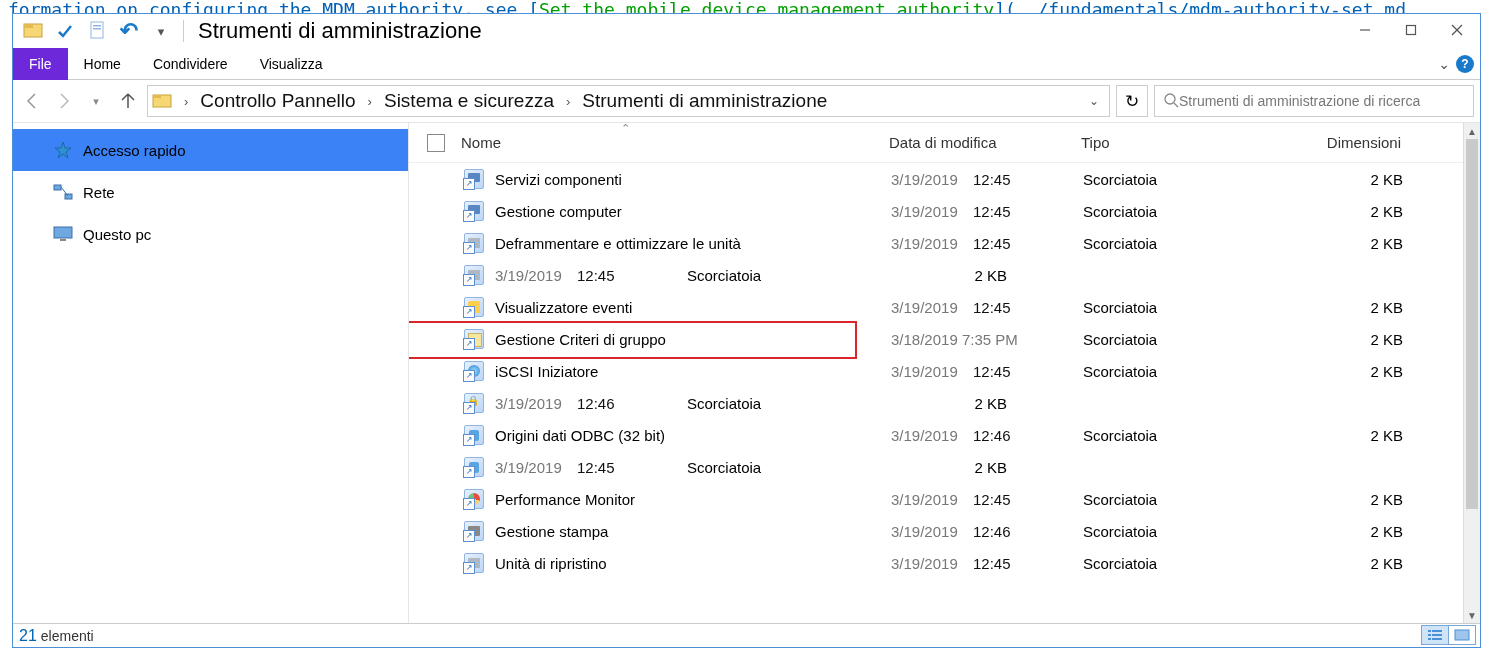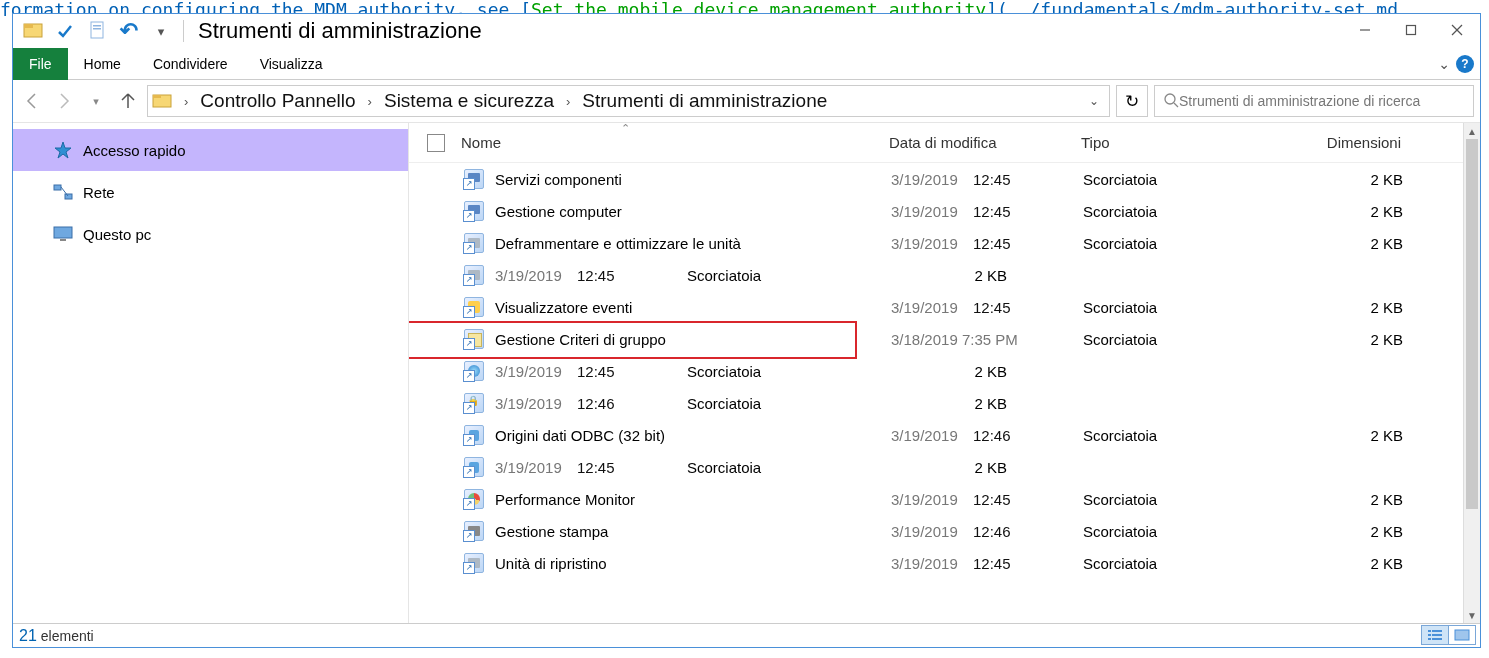--- a/index.html
+++ b/index.html
@@ -18,21 +18,21 @@
     left: 12px;
     top: 13px;
     width: 1469px;
     height: 635px;
     border: 1px solid #4a90d9;
     background: #fff;
   }
   
   .bg-code {
     position: absolute;
-    top: 0; left: 0;
+    top: 0; left: 8px;
     font-family: monospace;
     font-size: 18px;
     color: #666;
     white-space: pre;
     padding-left: 0;
     line-height: 20px;
   }
   .bg-code .kw { color: #00a000; }
   .bg-code .ln { color: #0060b5; }
 
@@ -76,21 +76,21 @@
     position: relative;
   }
   .ribbon .tab {
     height: 32px;
     padding: 0 16px;
     display: flex; align-items: center;
     font-size: 14px;
     color: #000;
   }
   .ribbon .tab.file {
-    background: #15803d;
+    background: #6d28d9;
     color: #fff;
   }
   .ribbon .right-controls {
     position: absolute;
     right: 6px;
     top: 0;
     height: 32px;
     display: flex;
     align-items: center;
     gap: 6px;
@@ -168,21 +168,21 @@
     padding-top: 6px;
   }
   .sidebar .item {
     height: 42px;
     display: flex; align-items: center;
     padding-left: 40px;
     gap: 10px;
     font-size: 15px;
   }
   .sidebar .item.selected {
-    background: #c4b5fd;
+    background: #3b82f6;
   }
   .sidebar .sicon {
     width: 20px; height: 20px;
     display: inline-flex; align-items:center; justify-content:center;
   }
 
   .list {
     flex: 1;
     display: flex;
     flex-direction: column;
@@ -531,20 +531,21 @@
             </span>
     <span class="c-name">Gestione Criteri di gruppo</span>
     <span class="c-date-wide">3/18/2019 7:35 PM</span>
     <span class="c-type">Scorciatoia</span>
     <span class="c-size">2 KB</span>
           </div>
           <div class="row">
     <span class="ficon">
               <span class="shortcut-icon net"></span>
             </span>
+    <span class="c-name">iSCSI Iniziatore</span>
     <span class="c-date">3/19/2019</span>
             <span class="c-time">12:45</span>
     <span class="c-type">Scorciatoia</span>
     <span class="c-size">2 KB</span>
           </div>
           <div class="row">
     <span class="ficon">
               <span class="shortcut-icon lock"></span>
             </span>
     <span class="c-date">3/19/2019</span>

